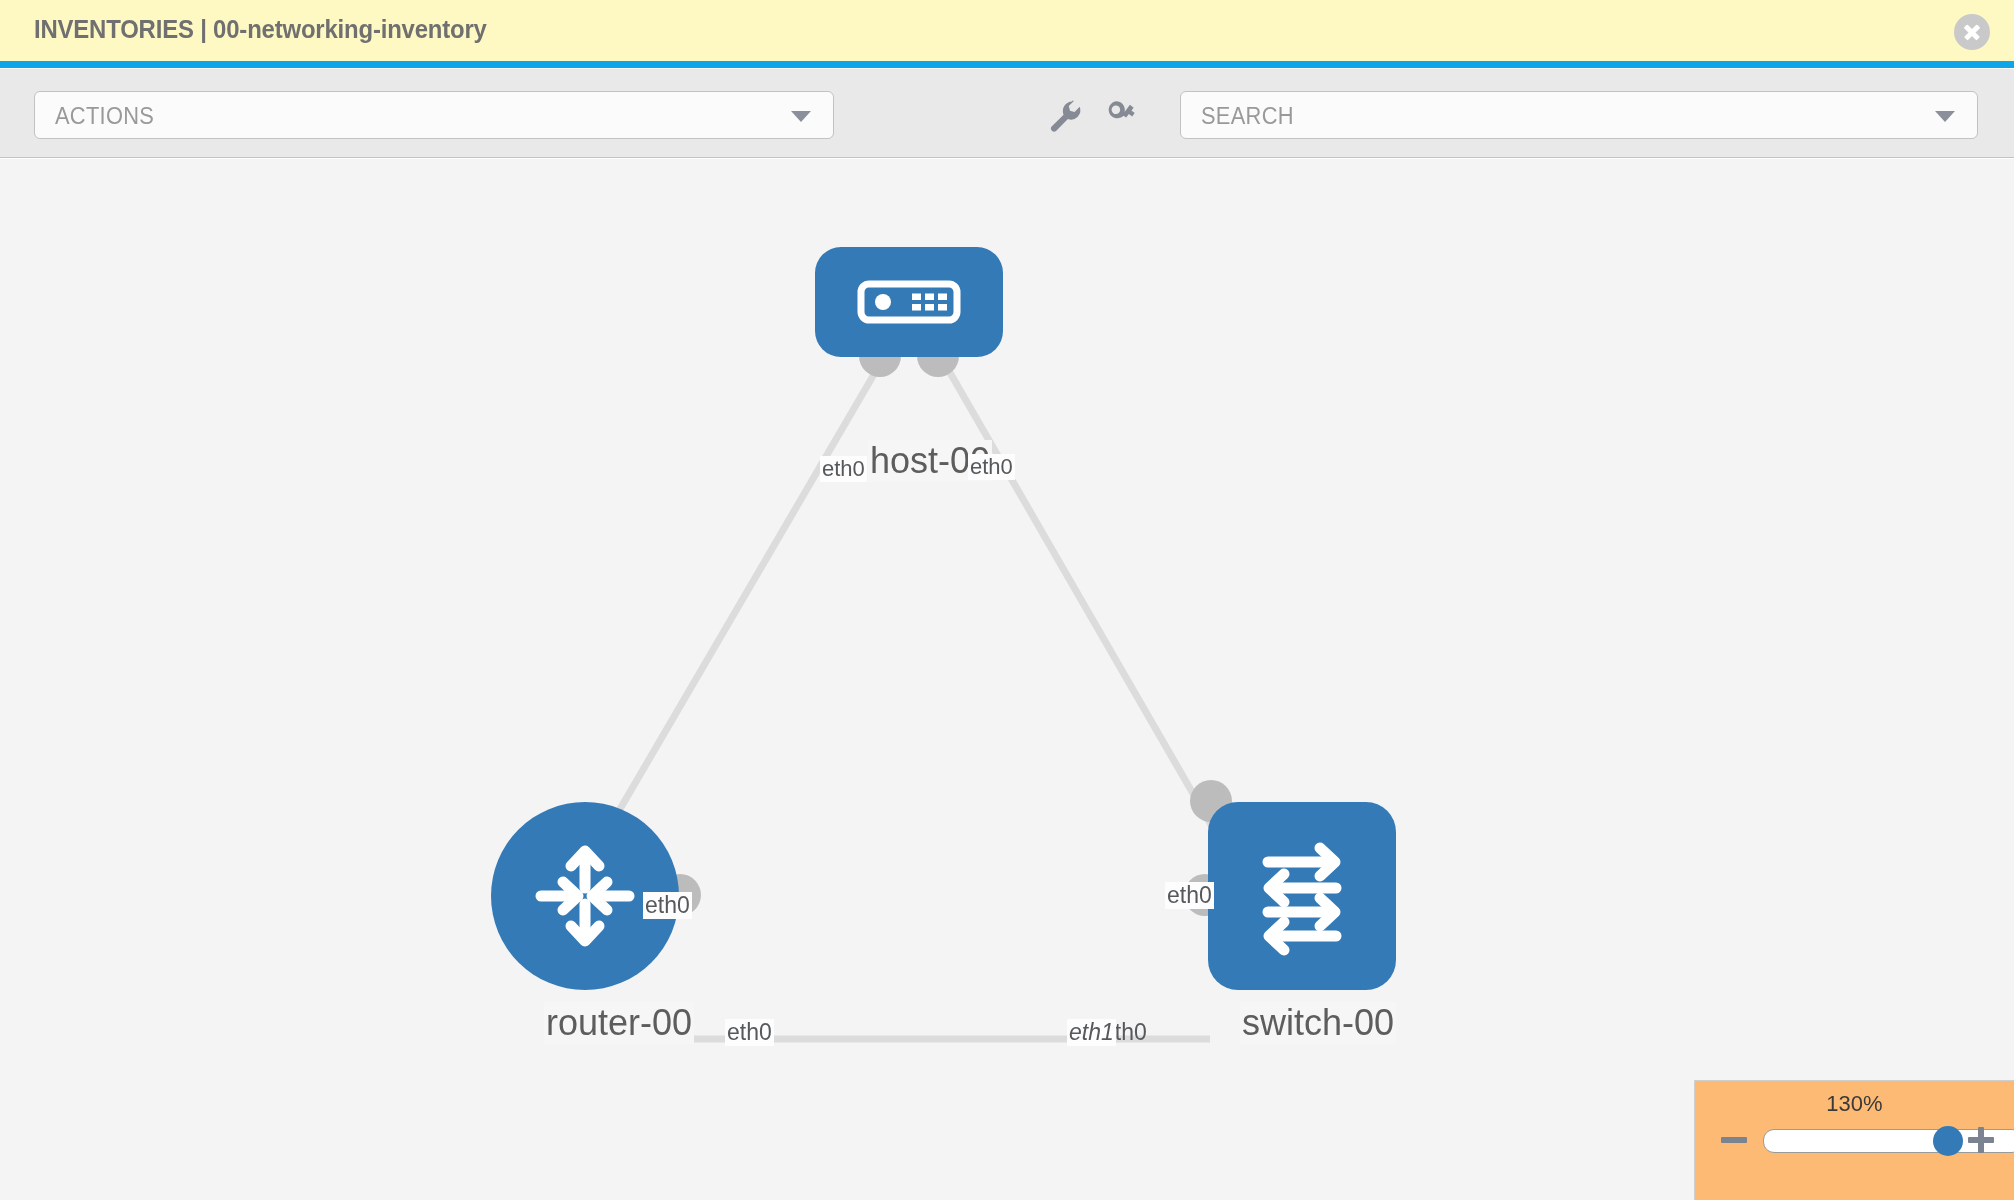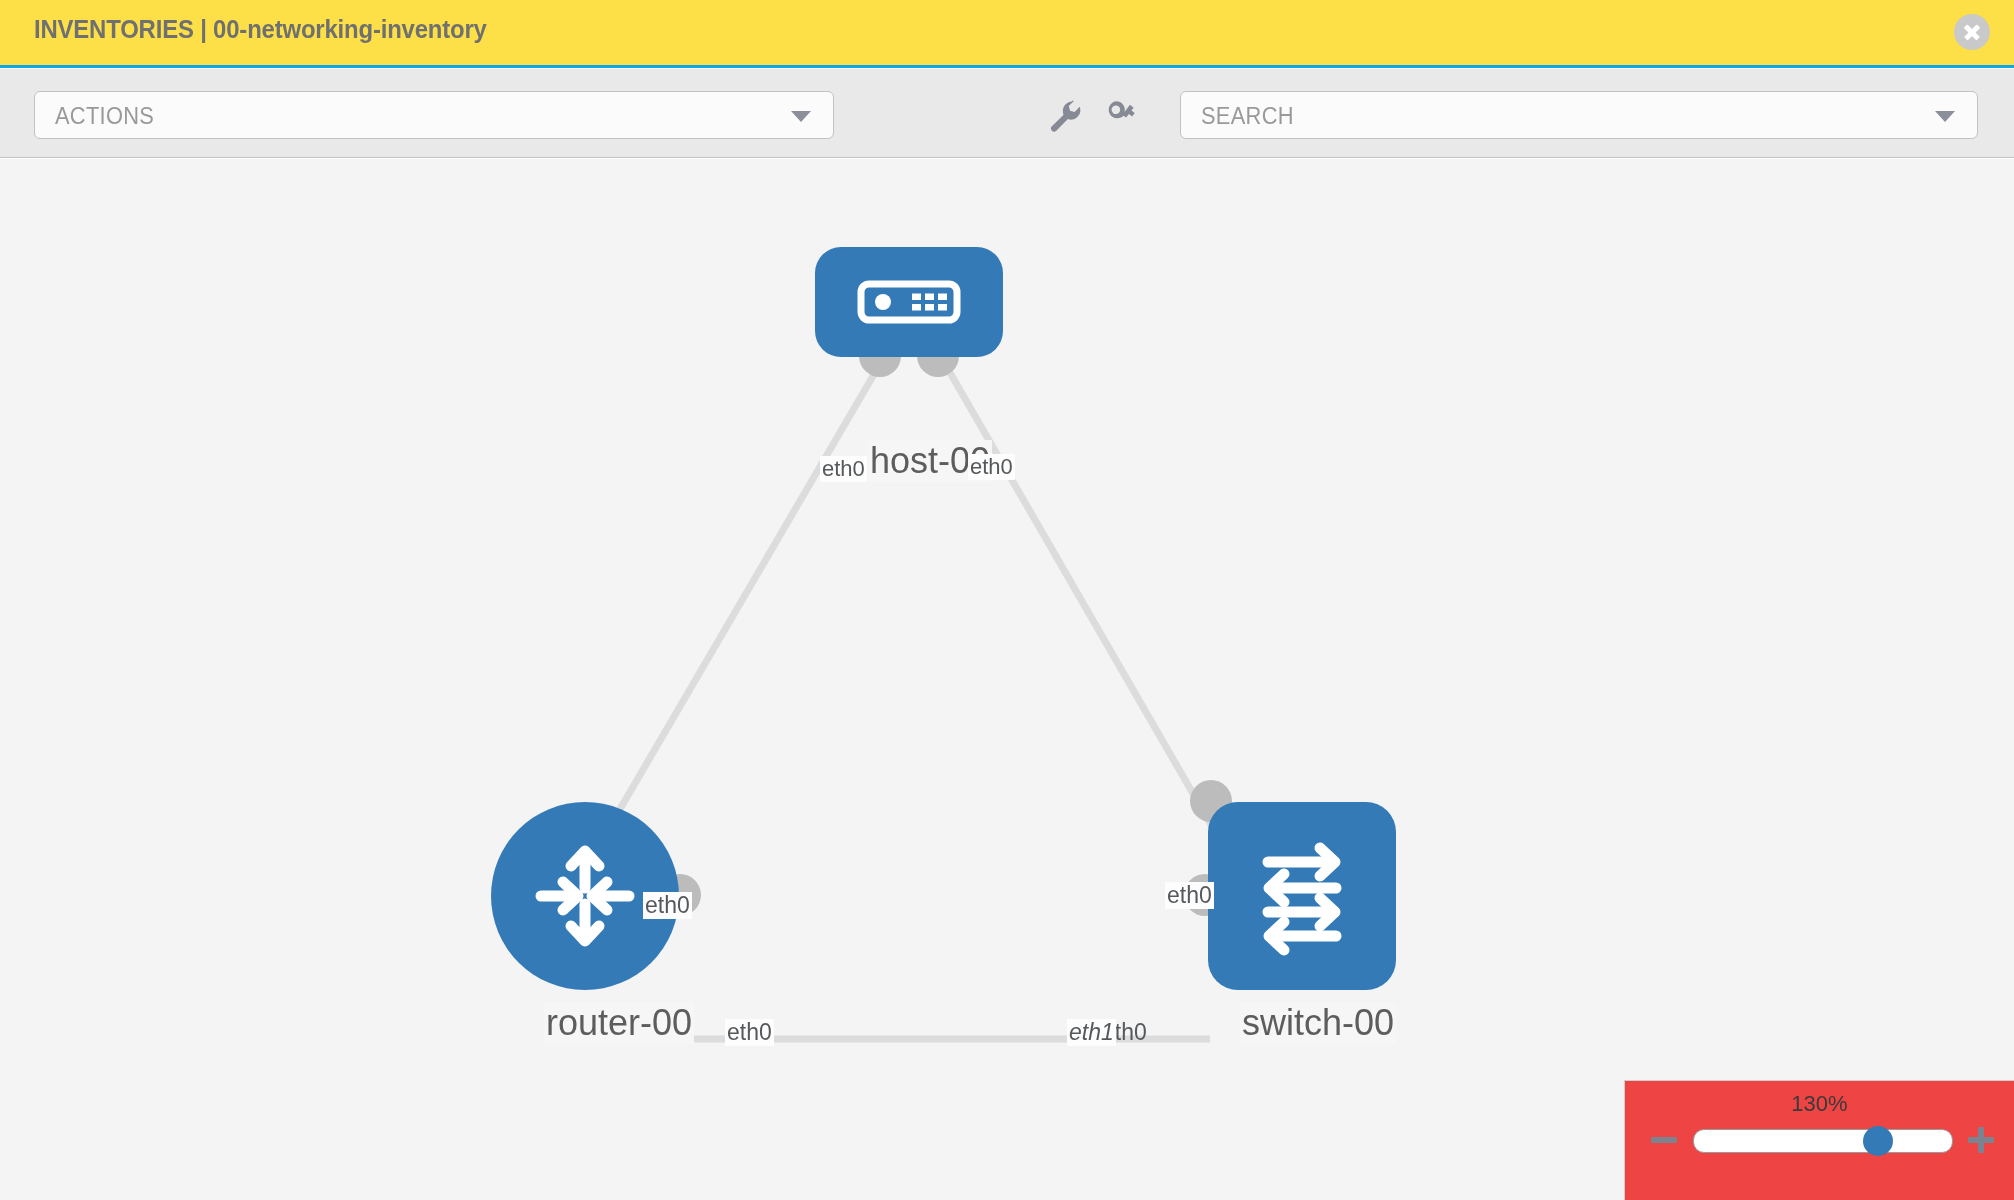--- a/index.html
+++ b/index.html
@@ -8,22 +8,22 @@
     overflow: hidden;
     background: #ffffff;
     font-family: "Liberation Sans", sans-serif;
   }
   #app { position: relative; width: 2014px; height: 1200px; }
 
   
   .header {
     position: absolute; left: 0; top: 0;
     width: 2014px; height: 68px;
-    background: #fde047;
-    border-bottom: 3px solid #0ea5e9;
+    background: #fef9c3;
+    border-bottom: 7px solid #0ea5e9;
     box-sizing: border-box;
   }
   .page-title {
     position: absolute; left: 34px; top: 14px;
     font-size: 26px; font-weight: bold;
     color: #707070;
     letter-spacing: -0.2px;
     font-family: "Liberation Sans Narrow", "Liberation Sans", sans-serif;
     transform: scaleX(0.92);
     transform-origin: left center;
@@ -149,22 +149,22 @@
     background: #fdfdfd;
     padding: 0 2px;
     white-space: nowrap;
     font-family: "Liberation Sans", sans-serif;
     text-align: center;
   }
 
   
   .zoom-panel {
     position: absolute; right: 0; bottom: 0;
-    width: 390px; height: 120px;
-    background: #ef4444;
+    width: 320px; height: 120px;
+    background: #fdba74;
     border-top: 1px solid #cfcfcf;
     border-left: 1px solid #cfcfcf;
     box-sizing: border-box;
   }
   .zoom-value {
     position: absolute; left: 0; right: 0; top: 10px;
     text-align: center;
     font-size: 22px; color: #3a3a3a;
     font-family: "Liberation Sans", sans-serif;
   }

